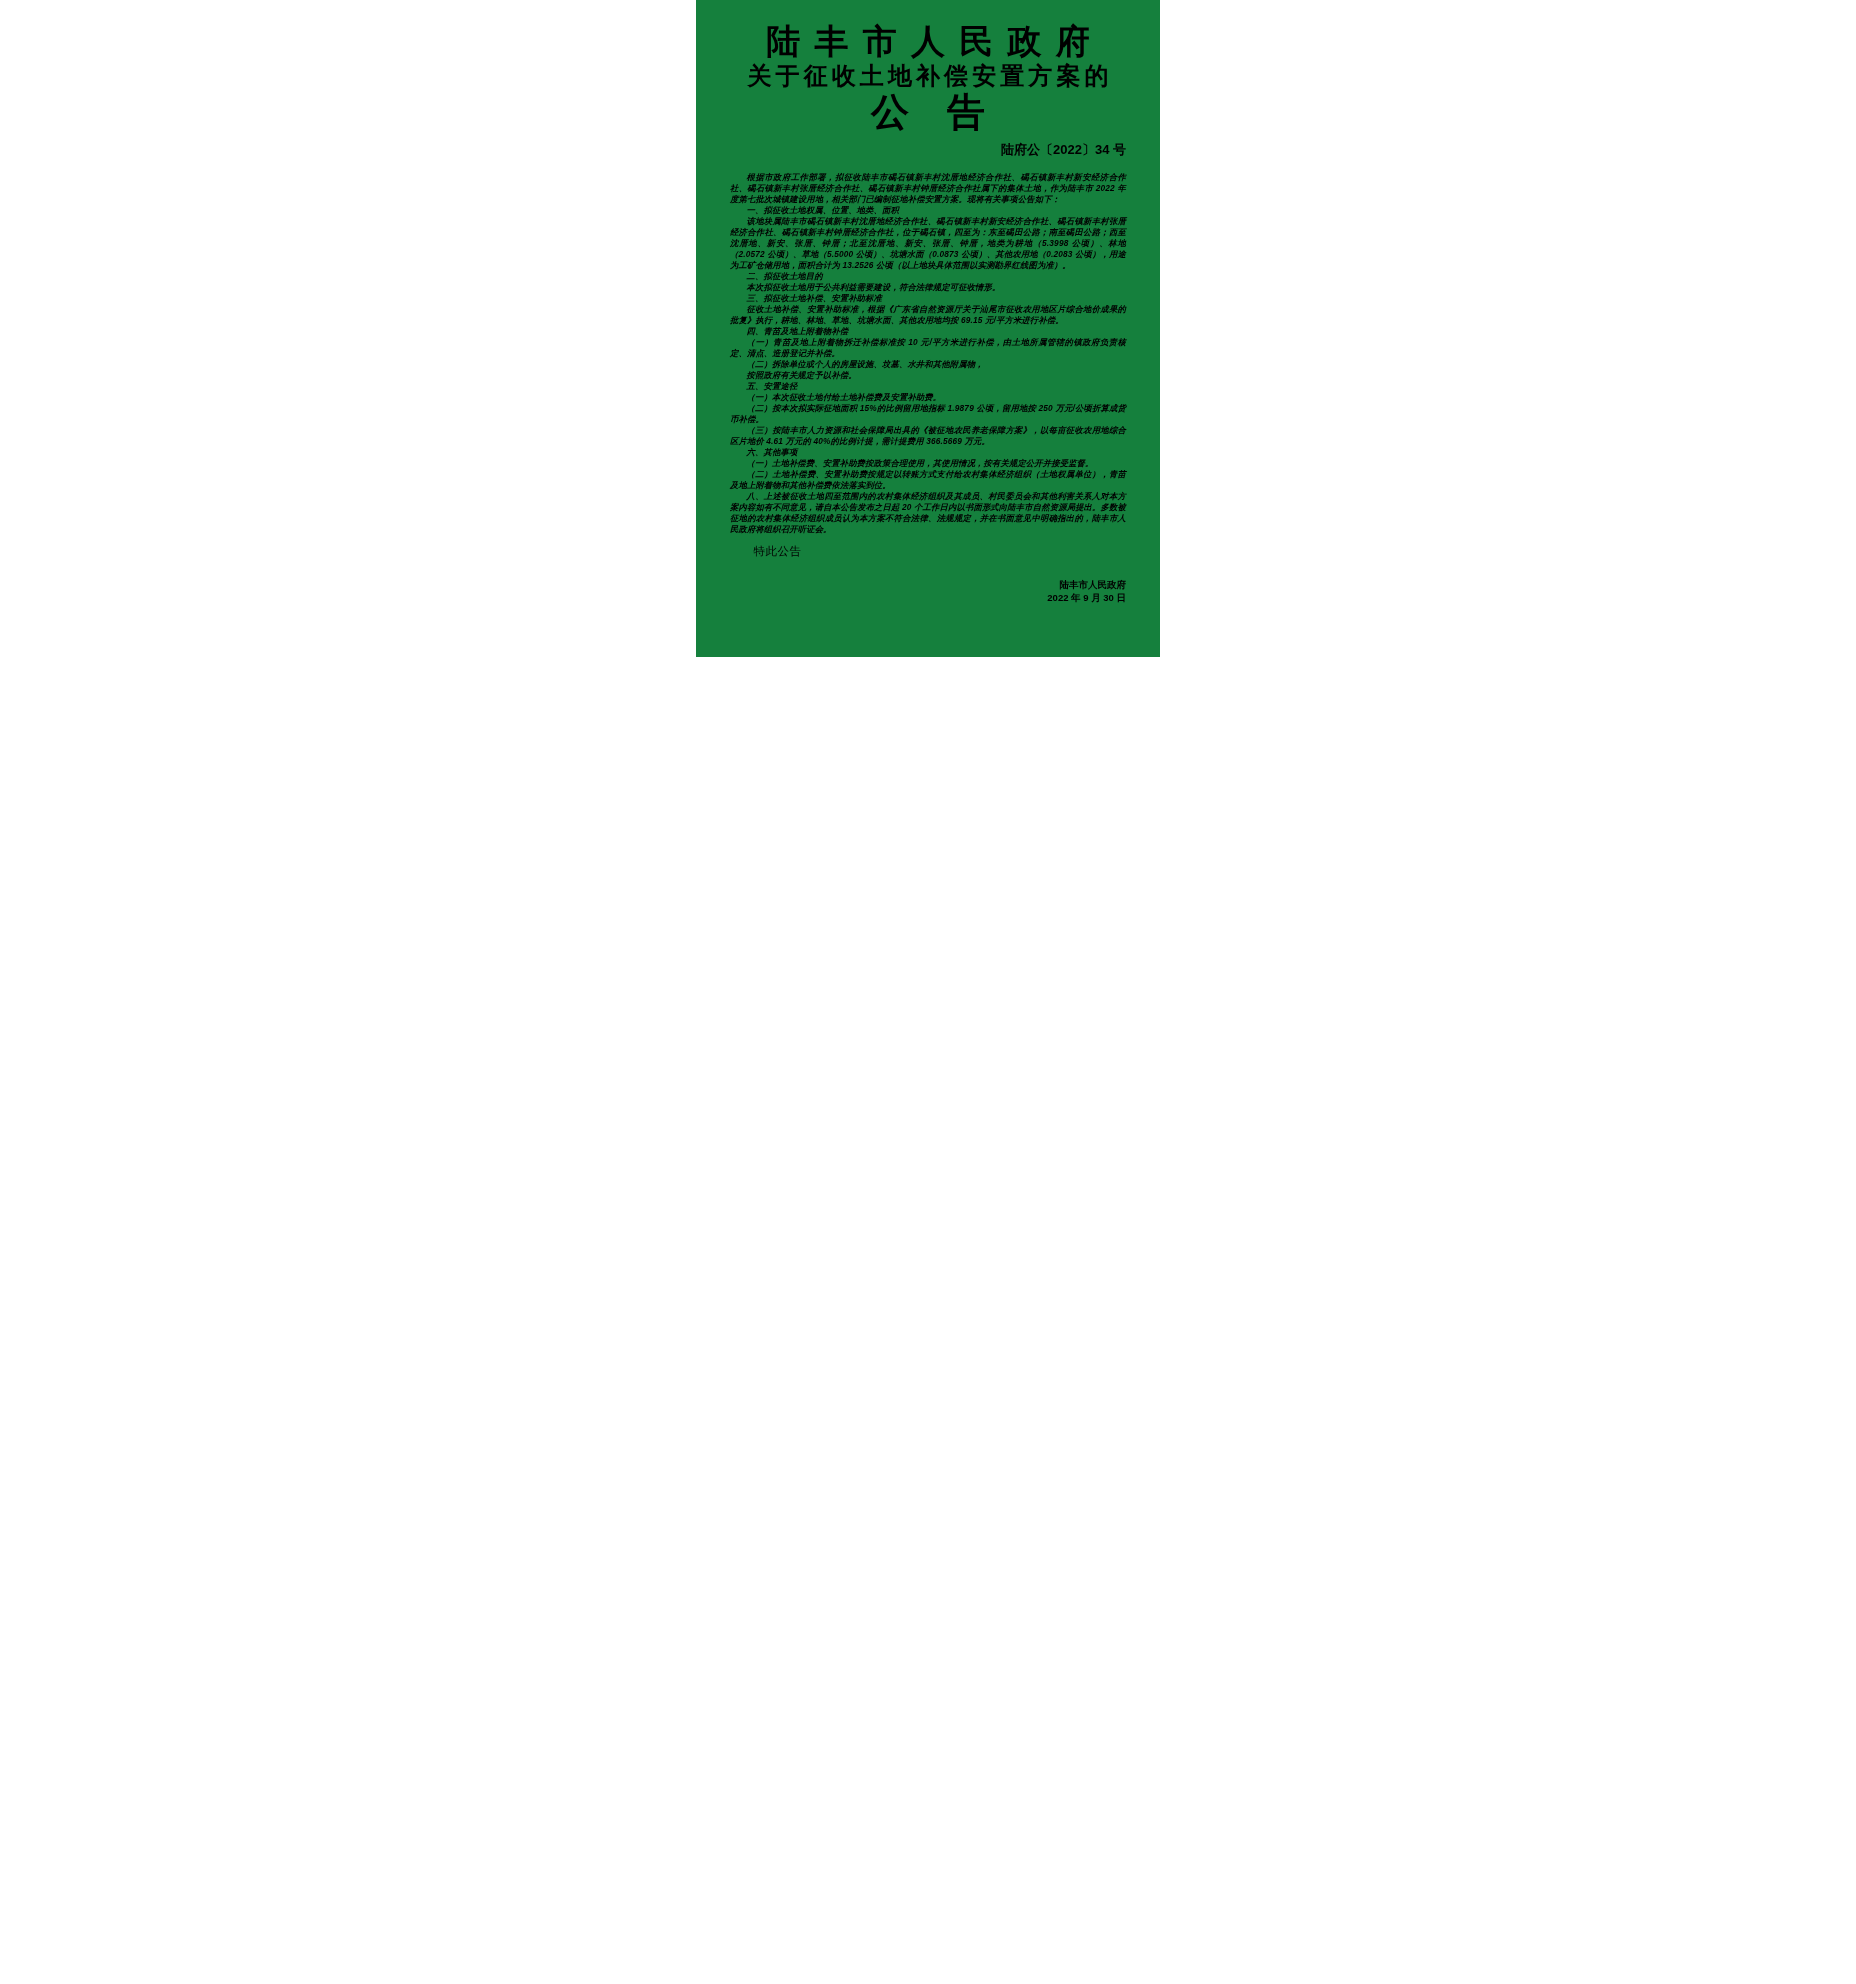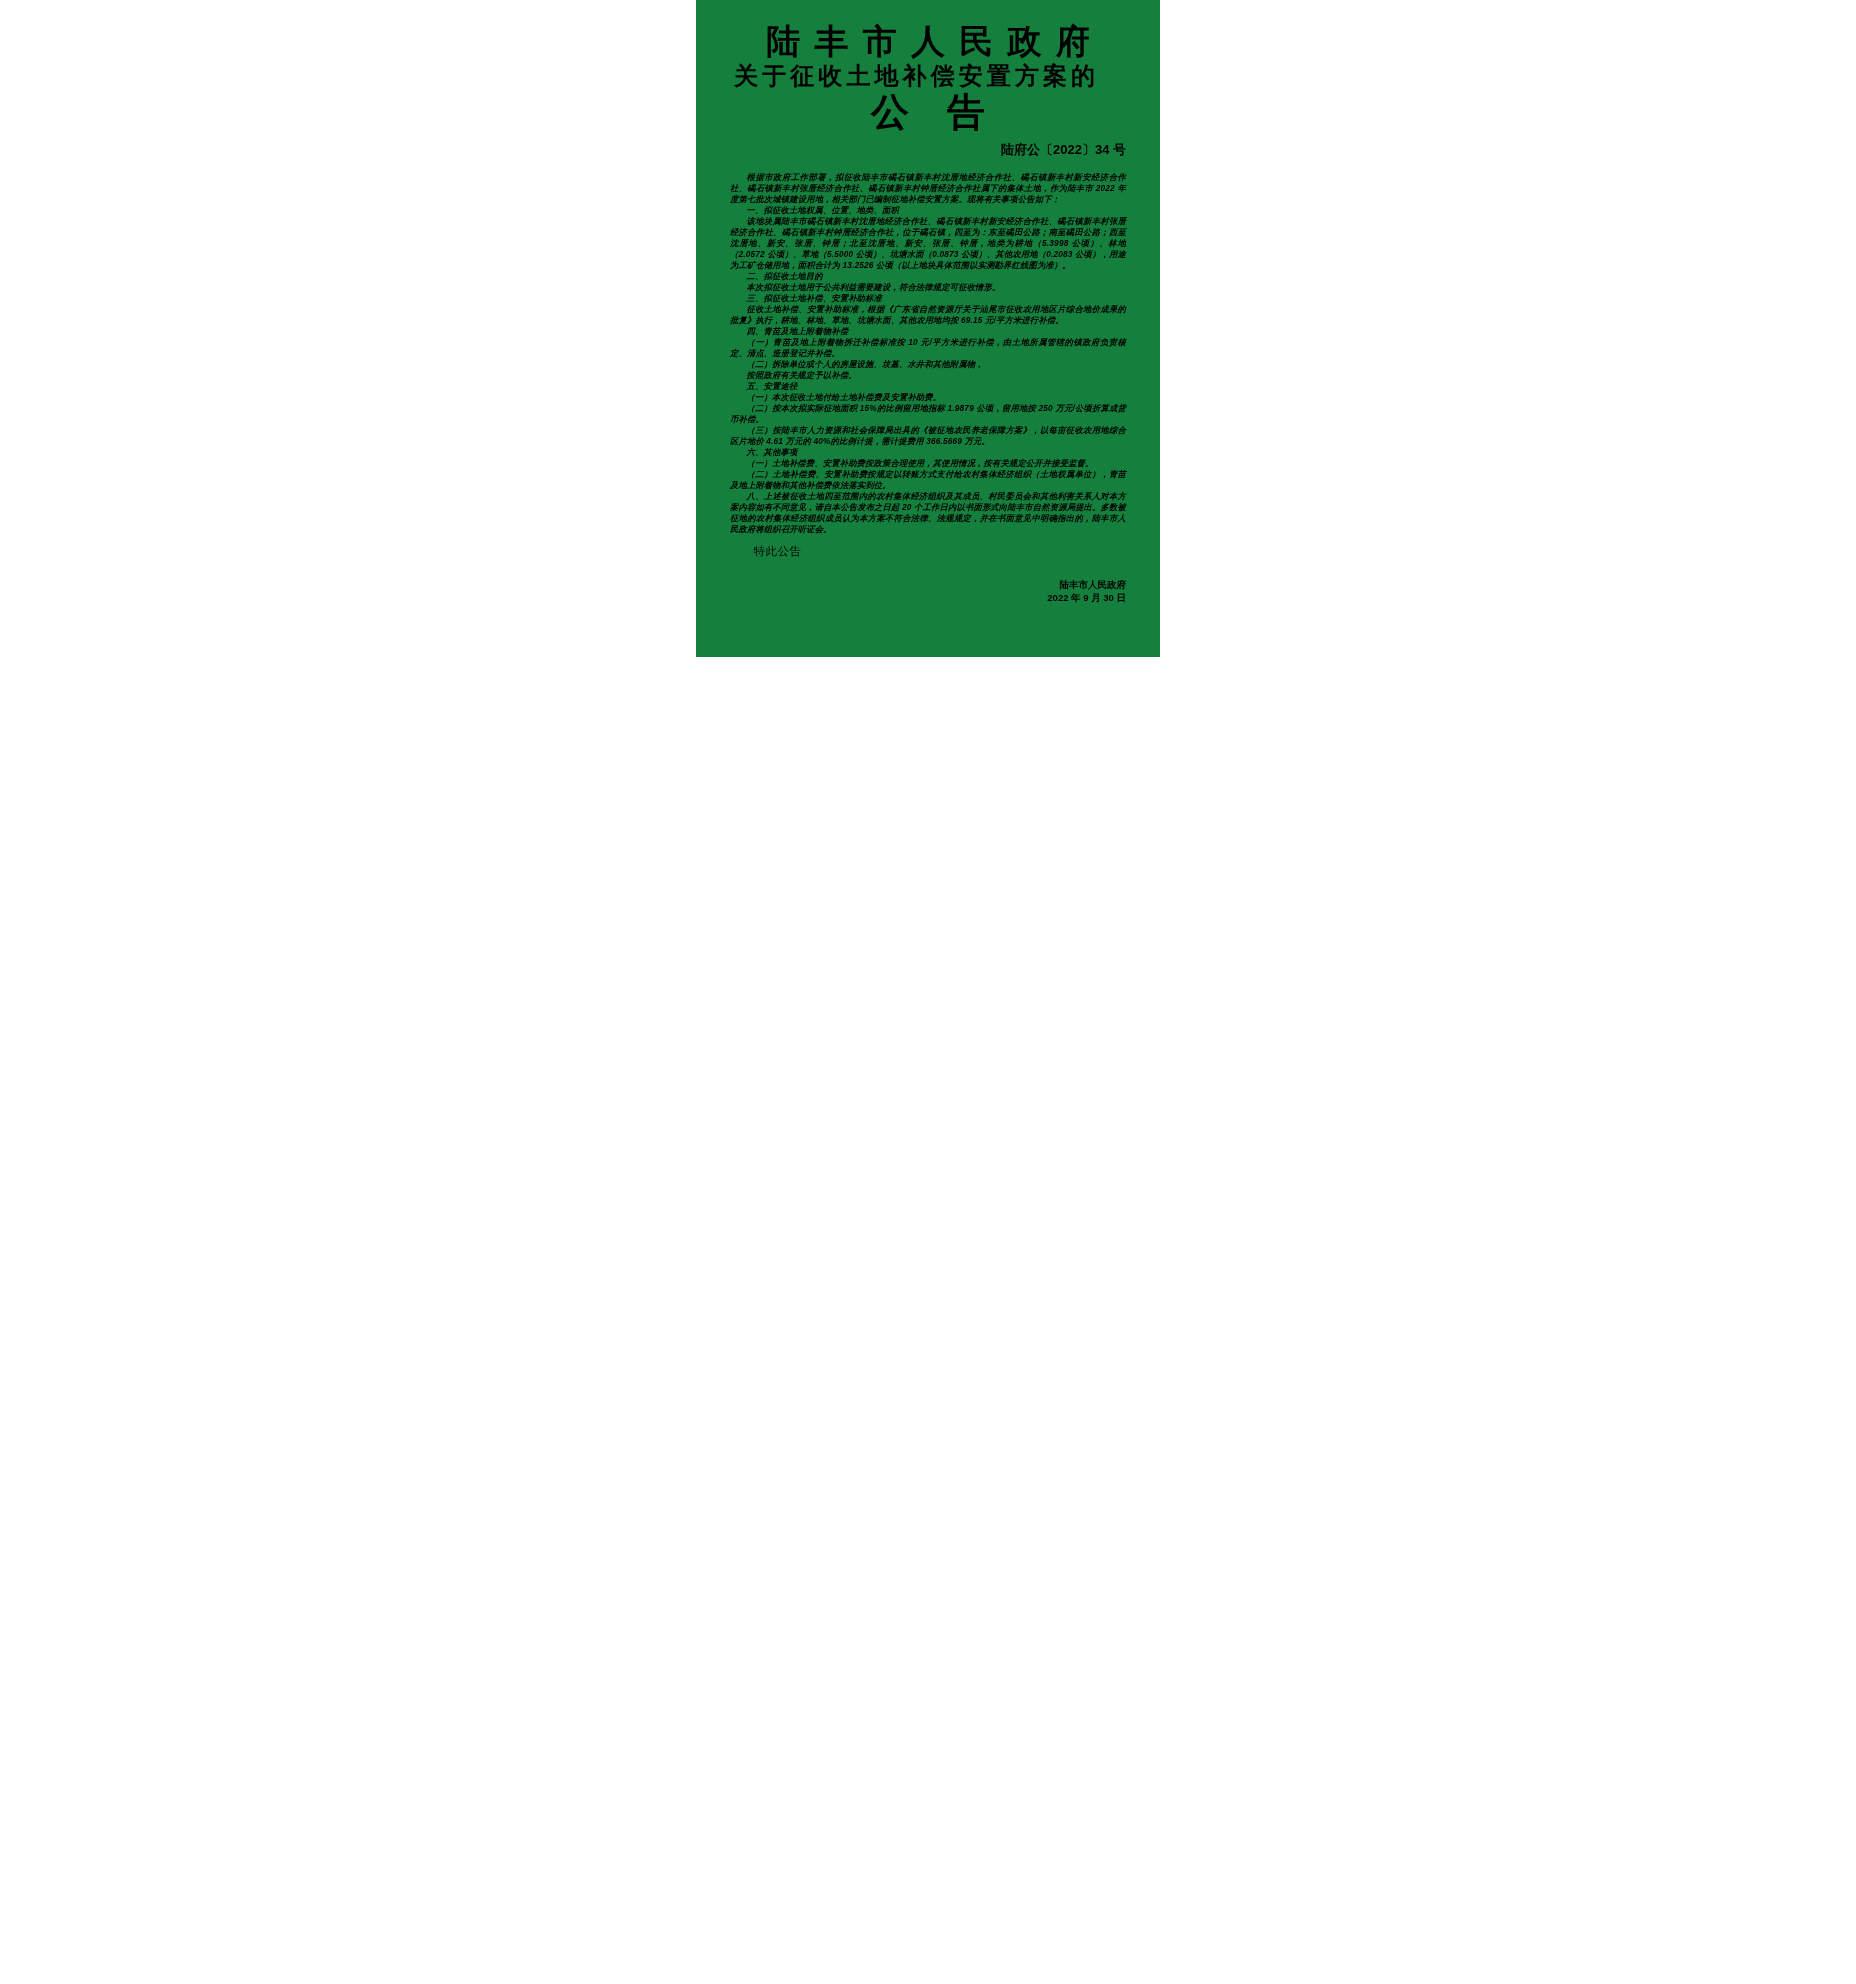--- a/index.html
+++ b/index.html
@@ -26,20 +26,21 @@
     font-family: "Liberation Serif", "DejaVu Serif", serif;
     font-weight: bold;
     font-size: 34px;
     line-height: 1.0;
     letter-spacing: 0.42em;
     text-indent: 0.42em;
     white-space: nowrap;
   }
   .subtitle {
     margin: 4.8px 0 0 0;
+    text-align: center;
     font-family: "Liberation Serif", "DejaVu Serif", serif;
     font-weight: bold;
     font-size: 24px;
     line-height: 1.0;
     letter-spacing: 0.17em;
     text-indent: 0.17em;
     white-space: nowrap;
   }
   .notice-title {
     margin: 4.8px 0 0 0;

